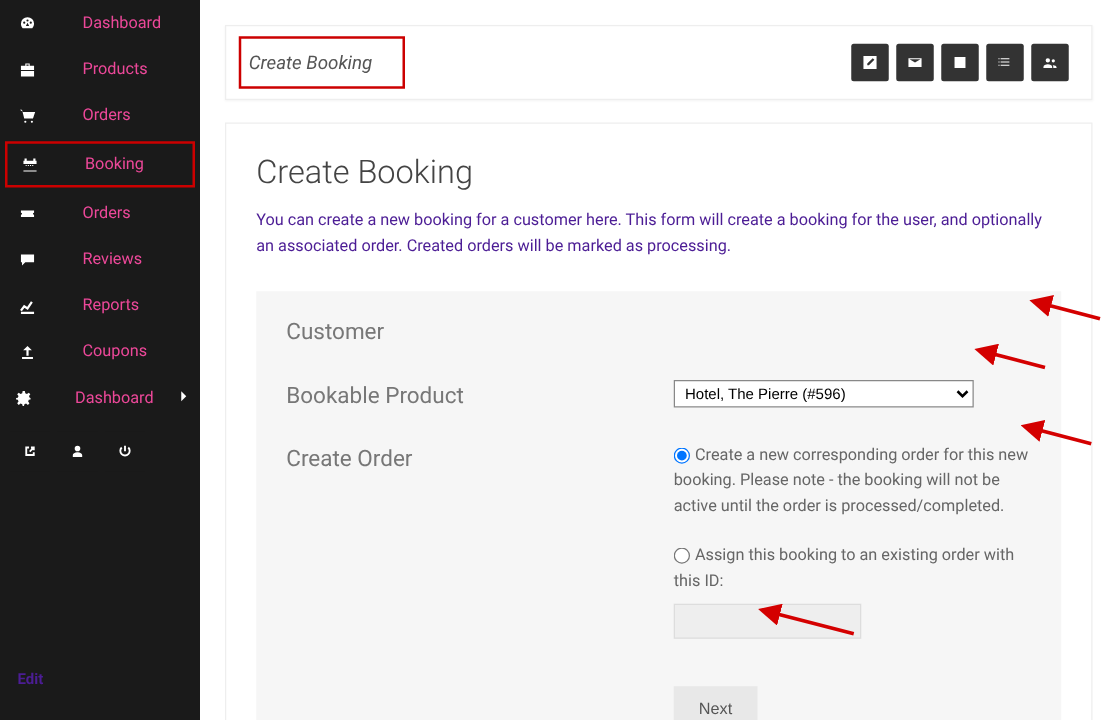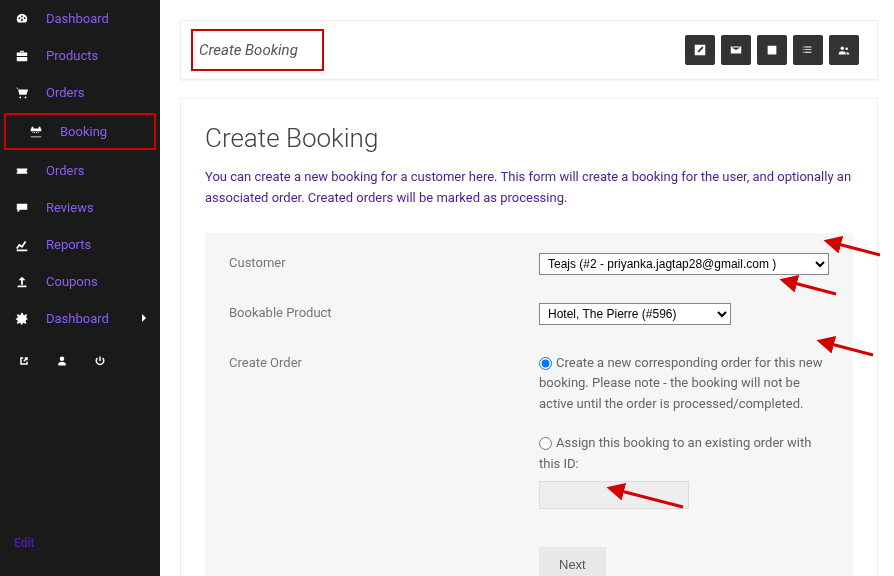--- a/index.html
+++ b/index.html
@@ -1,44 +1,44 @@
 <!DOCTYPE html>
 <html><head>
   <meta charset="utf-8">
   <style>
     * { box-sizing: border-box; margin: 0; padding: 0; }
     body { font-family: -apple-system, BlinkMacSystemFont, "Segoe UI", Roboto, Arial, sans-serif; font-size: 13px; color: #555; background: #fff; }
     .wrapper { display: flex; width: 894px; height: 576px; position: relative; }
     
     .sidebar { width: 160px; background: #1a1a1a; color: #fff; flex-shrink: 0; display: flex; flex-direction: column; }
-    .sidebar-item { display: flex; align-items: center; padding: 11px 12px; color: #8b5cf6; font-size: 13px; cursor: pointer; }
+    .sidebar-item { display: flex; align-items: center; padding: 11px 12px; color: #ec4899; font-size: 13px; cursor: pointer; gap: 20px; }
     .sidebar-item .icon { width: 20px; margin-right: 14px; display: flex; align-items: center; justify-content: center; }
-    .sidebar-item.active { border: 2px solid #c00; margin: 2px 4px; padding: 9px 20px; }
+    .sidebar-item.active { border: 2px solid #c00; margin: 2px 4px; padding: 9px 8px; }
     .sidebar-item .chevron { margin-left: auto; }
     .sidebar-bottom { display: flex; padding: 8px; gap: 6px; }
     .sidebar-bottom-btn { width: 32px; height: 32px; background: #1a1a1a; display: flex; align-items: center; justify-content: center; cursor: pointer; }
     
     .main { flex: 1; padding: 20px; display: flex; flex-direction: column; background: #fff; }
     
     .topbar { background: #fff; border: 1px solid #eee; display: flex; align-items: center; padding: 14px 18px; margin-bottom: 18px; box-shadow: 0 1px 2px rgba(0,0,0,0.05);}
     .topbar-title { font-style: italic; color: #555; font-size: 15px; border: 2px solid #c00; padding: 10px 24px 10px 6px; margin: -12px 0 -12px -8px; }
     .topbar-actions { margin-left: auto; display: flex; gap: 6px; }
     .topbar-btn { width: 30px; height: 30px; background: #333; color: #fff; display: flex; align-items: center; justify-content: center; cursor: pointer; border-radius: 2px; }
     
     .content { border: 1px solid #eee; padding: 24px; flex: 1; }
     .page-title { font-size: 26px; font-weight: 300; color: #444; margin-bottom: 14px; }
     .desc { color: #4c1d95; font-size: 13px; line-height: 1.6; margin-bottom: 24px; }
     
     .form { background: #f6f6f6; padding: 20px 24px; }
     .form-row { display: flex; margin-bottom: 28px; }
-    .form-label { width: 310px; color: #777; font-size: 13px; padding-top: 2px; }
+    .form-label { width: 310px; color: #777; font-size: 18px; padding-top: 2px; }
     .form-field { flex: 1; }
     select { background: #fff; border: 1px solid #888; padding: 2px 4px; font-size: 12px; height: 22px; }
     .sel-customer { width: 290px; }
-    .sel-product { width: 192px; }
+    .sel-product { width: 240px; }
     .radio-row { margin-bottom: 18px; line-height: 1.6; color: #666; }
     .radio-row input { margin-right: 4px; vertical-align: middle; }
     .order-id-input { background: #eee; border: 1px solid #ddd; height: 28px; width: 150px; margin-top: 6px; }
     .next-btn { background: #e8e8e8; border: none; padding: 10px 20px; font-size: 13px; color: #555; cursor: pointer; margin-top: 20px; }
     
     .edit-link { position: absolute; left: 14px; top: 536px; color: #4c1d95; font-size: 12px; cursor: pointer; font-weight: bold; }
     
     .arrow { position: absolute; pointer-events: none; }
     .arrow svg { overflow: visible; }
   </style>
@@ -173,25 +173,20 @@
       </div>
     </div>
 
     <div class="content">
       <h1 class="page-title">Create Booking</h1>
       <p class="desc">You can create a new booking for a customer here. This form will create a booking for the user, and optionally an associated order. Created orders will be marked as processing.</p>
 
       <div class="form">
         <div class="form-row">
           <div class="form-label">Customer</div>
-          <div class="form-field">
-            <select class="sel-customer">
-              <option>Teajs (#2 - priyanka.jagtap28@gmail.com )</option>
-            </select>
-          </div>
         </div>
         <div class="form-row">
           <div class="form-label">Bookable Product</div>
           <div class="form-field">
             <select class="sel-product">
               <option>Hotel, The Pierre (#596)</option>
             </select>
           </div>
         </div>
         <div class="form-row">

